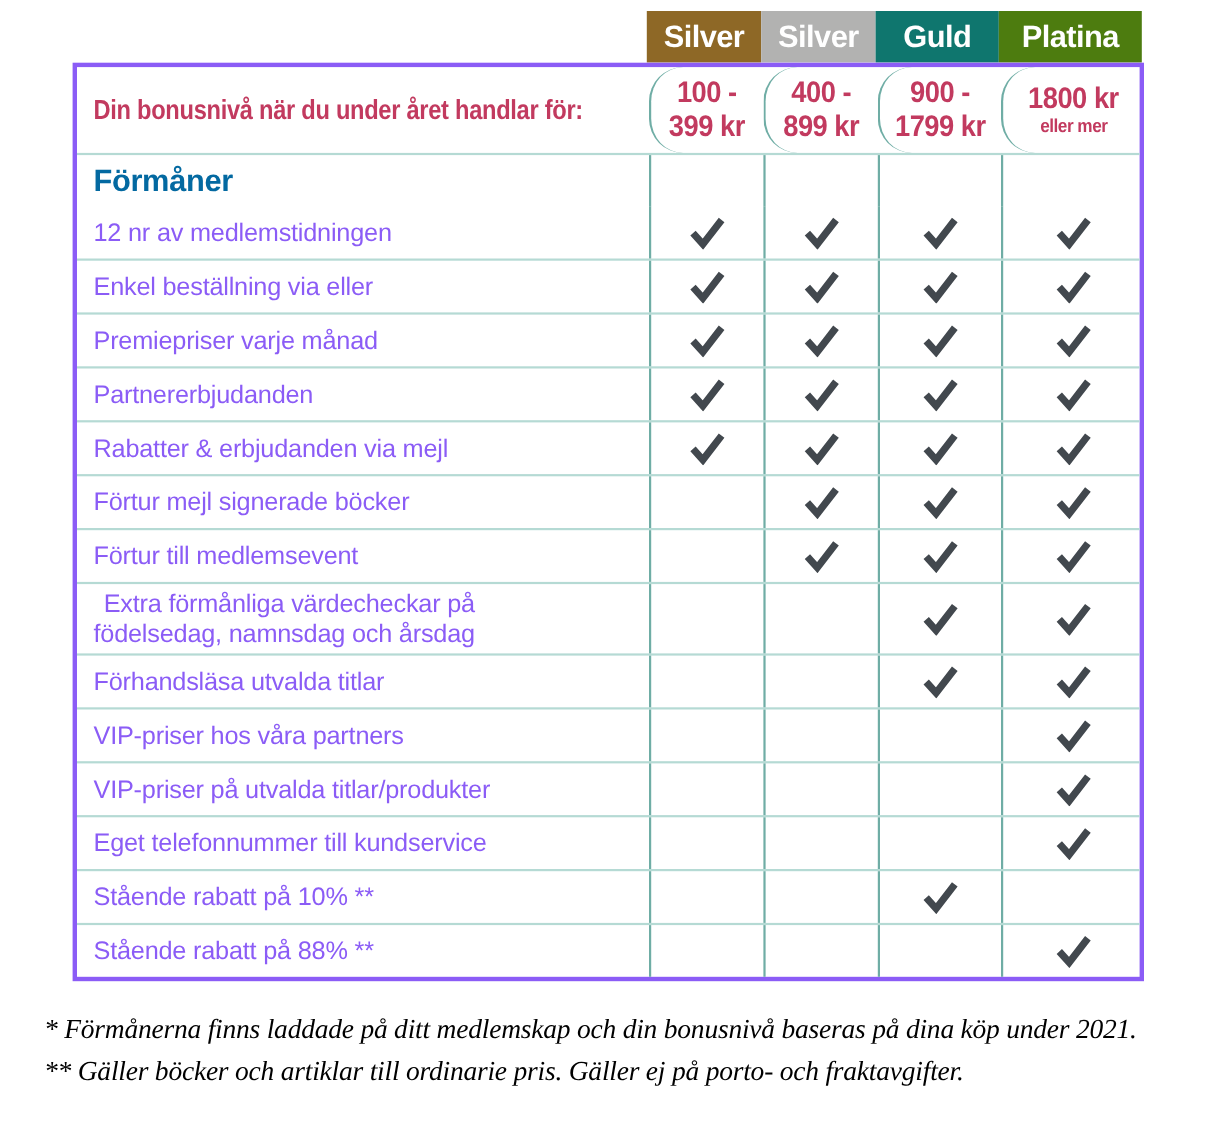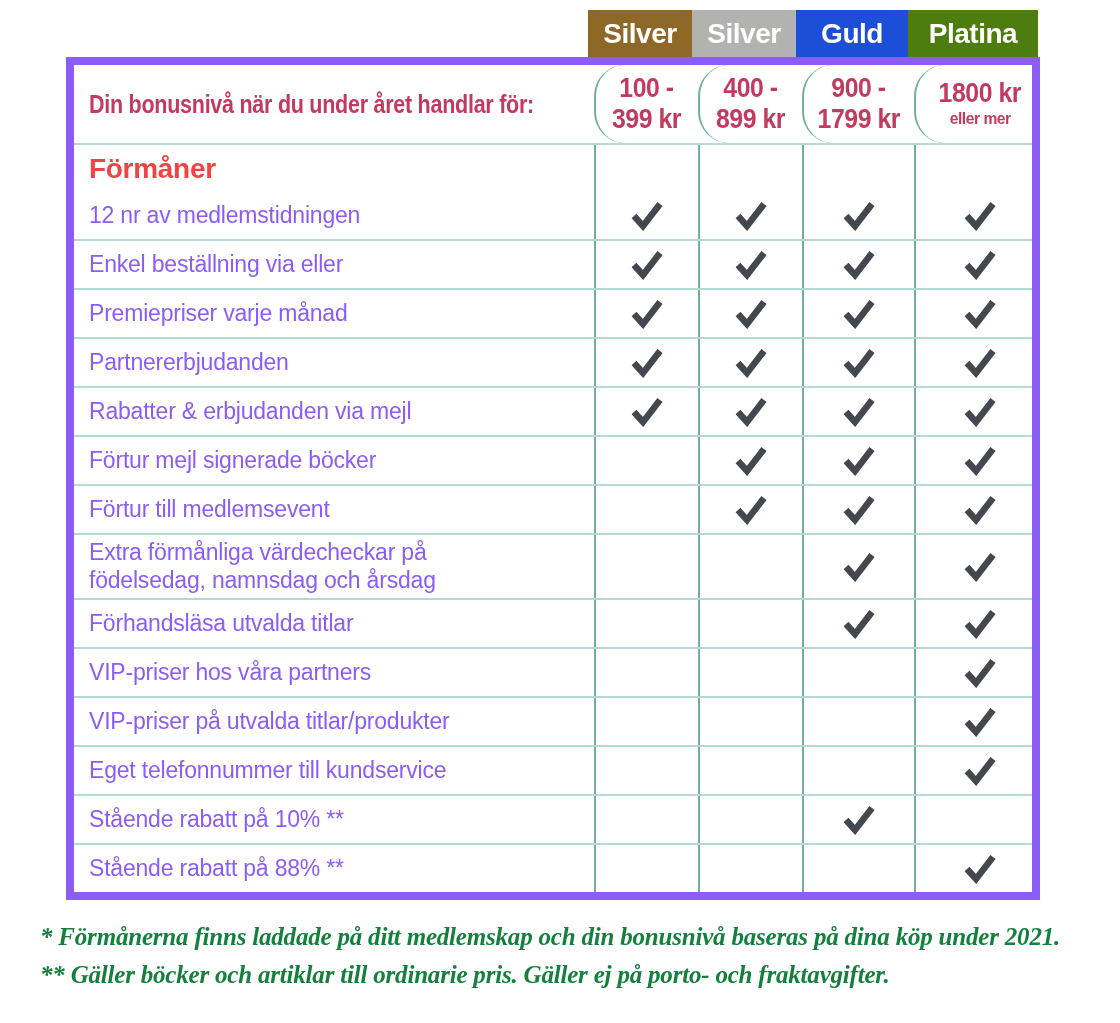--- a/index.html
+++ b/index.html
@@ -15,21 +15,21 @@
     position:absolute;left:588px;top:10px;height:47px;
     display:flex;
   }
   .tab{
     height:47px;display:flex;align-items:center;justify-content:center;
     color:#ffffff;font-weight:bold;font-size:28px;letter-spacing:-0.5px;
   }
   
   .table{
     position:absolute;left:66px;top:57px;width:974px;
-    border:8px solid #8b5cf6;
+    border:4px solid #8b5cf6;
     box-sizing:border-box;
     background:#ffffff;
   }
   .row{
     display:grid;
     grid-template-columns:520px 104px 104px 112px 130px;
     border-top:2px solid #b5dad4;
   }
   .row:first-child{border-top:none;}
   .cell{
@@ -47,49 +47,48 @@
   .bonus-label{
     color:#c23a5f;font-weight:bold;font-size:25px;white-space:nowrap;
     transform:scaleX(0.86);transform-origin:left center;letter-spacing:-0.3px;
   }
   .price-line{
     color:#c23a5f;font-weight:bold;font-size:27px;line-height:1.15;
     transform:scaleX(0.92);letter-spacing:-0.5px;white-space:nowrap;
   }
   .price-line.small{font-size:17px;line-height:1.2;}
   .section-title{
-    color:#ef4444;font-weight:bold;font-size:28px;letter-spacing:-0.3px;
+    color:#0369a1;font-weight:bold;font-size:28px;letter-spacing:-0.3px;
   }
   .benefit-label{
     color:#8b5cf6;font-size:23px;line-height:1.18;letter-spacing:-0.2px;
   }
-  .row.tall .cell{min-height:63px;}
+  .row.tall .cell{min-height:63px;text-align:right;}
   .check-icon svg{display:block;}
   
   .footnotes{
     position:absolute;left:40px;top:918px;
     font-family:"Liberation Serif","DejaVu Serif",serif;
-    font-style:italic;font-size:25px;color:#15803d;line-height:38px;
+    font-style:italic;font-size:25px;color:#000000;line-height:38px;
     letter-spacing:-0.2px;
-    font-weight:bold;
   }
 </style>
 </head>
 <body>
 
 <div class="stage">
 
   <div class="tabs" id="tier-tabs">
       <div class="tab" style="width: 104px; background: rgb(142, 104, 38);">
         <span>Silver</span>
       </div>
       <div class="tab" style="width: 104px; background: rgb(178, 178, 177);">
         <span>Silver</span>
       </div>
-      <div class="tab" style="width: 112px; background: #1d4ed8;">
+      <div class="tab" style="width: 112px; background: #0f766e;">
         <span>Guld</span>
       </div>
       <div class="tab" style="width: 130px; background: #4d7c0f;">
         <span>Platina</span>
       </div>
     </div>
 
   <div class="table">
     <div class="row price-row" id="price-row">
       <div class="cell label-cell">

